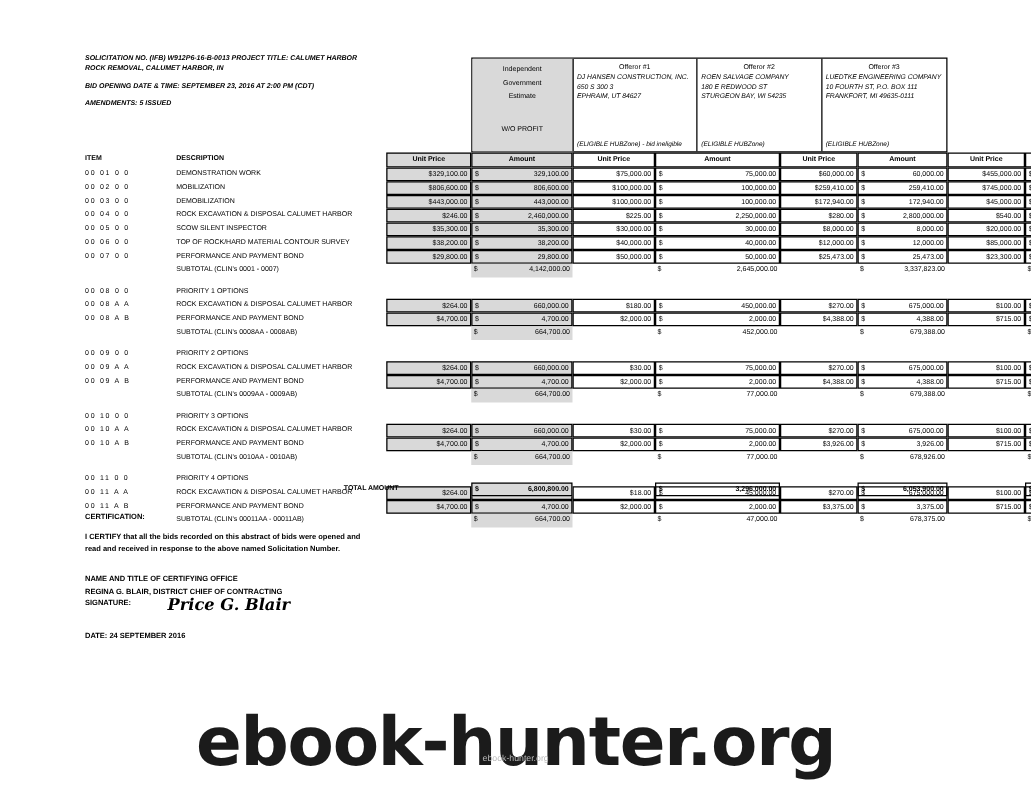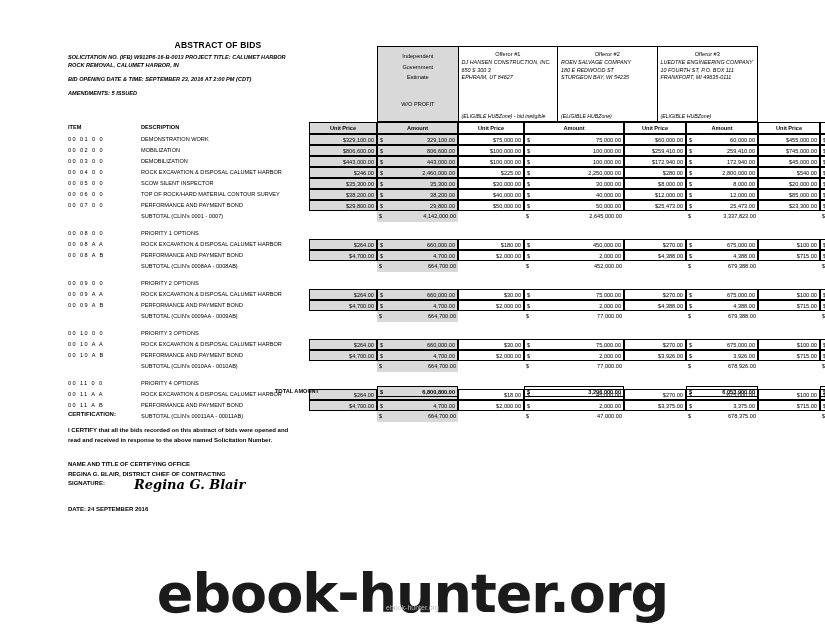--- a/index.html
+++ b/index.html
@@ -243,21 +243,20 @@
     font-size: 7px;
     color: #b9b9b9;
   }
 </style>
 </head>
 <body>
 
 <div class="page">
 
   <div class="title-block">
-    <div class="doc-title">ABSTRACT OF BIDS</div>
     <div class="sol-line">SOLICITATION NO. (IFB) W912P6-16-B-0013 PROJECT TITLE: CALUMET HARBOR</div>
     <div class="sol-line" style="margin-top:0">ROCK REMOVAL, CALUMET HARBOR, IN</div>
     <div class="bid-open">BID OPENING DATE &amp; TIME: SEPTEMBER 23, 2016 AT 2:00 PM (CDT)</div>
     <div class="amend">AMENDMENTS:  5 ISSUED</div>
   </div>
 
   <div class="offeror-head">
     <div class="oh-col oh-ige">
       <div class="oh-center">
         <div>Independent</div>
@@ -633,21 +632,21 @@
     <div class="hd">CERTIFICATION:</div>
     <div class="p">
       <div>I CERTIFY that all the bids recorded on this abstract of bids were opened and</div>
       <div>read and  received in response to the above named Solicitation Number.</div>
     </div>
     <div class="blk">
       <div>NAME AND TITLE OF CERTIFYING OFFICE</div>
       <div>REGINA G. BLAIR, DISTRICT CHIEF OF CONTRACTING</div>
       <div class="sig-wrap">
         <span>SIGNATURE:</span>
-        <span class="sig">Regina G. Blair</span>
+        <span class="sig">Price G. Blair</span>
       </div>
     </div>
     <div class="date">DATE: 24 SEPTEMBER 2016</div>
   </div>
 
   <div class="watermark">ebook-hunter.org</div>
   <div class="wm-faint">ebook-hunter.org</div>
 
 </div>
 

